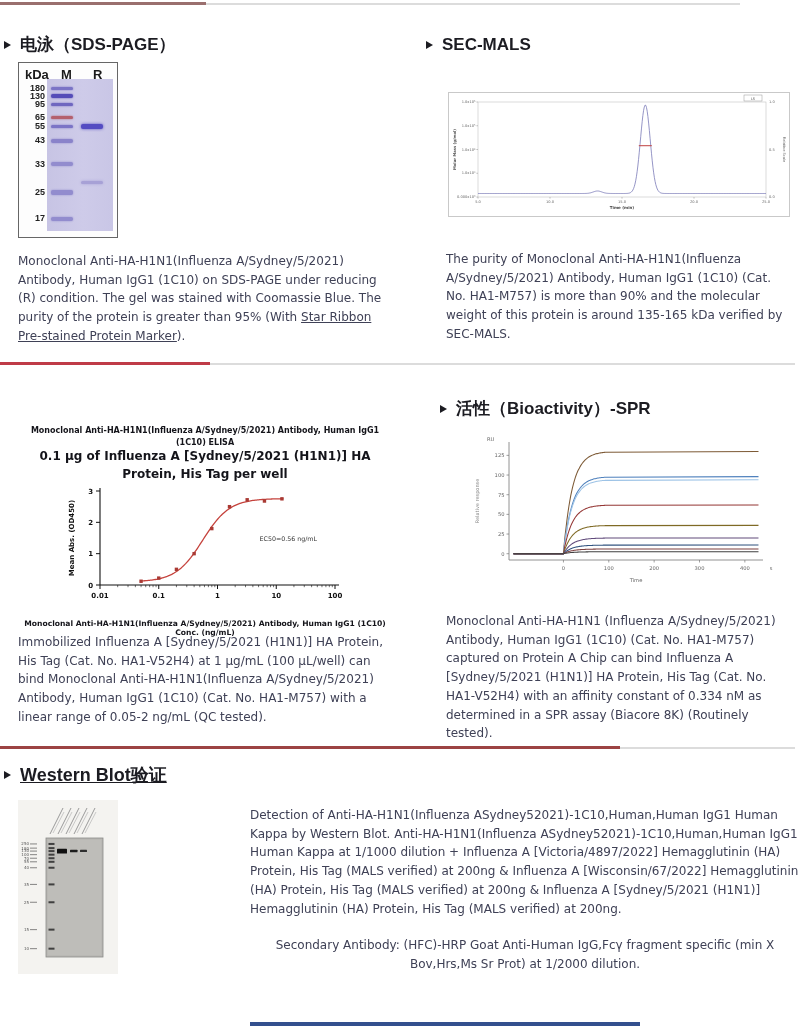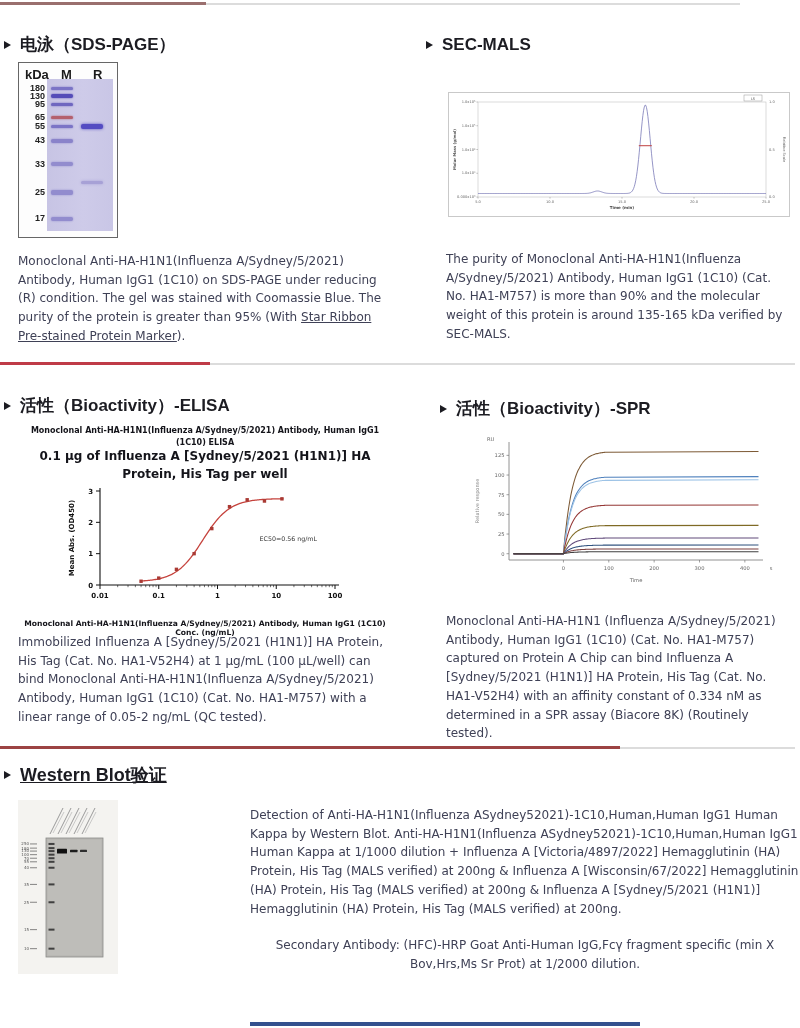--- a/index.html
+++ b/index.html
@@ -119,24 +119,20 @@
         <text x="335" y="57.5" font-size="3.6" fill="#666" text-anchor="middle" font-family="&quot;DejaVu Sans&quot;,sans-serif" transform="rotate(90 335 57.5)">Relative Scale</text>
         <path d="M30.00,101.50L30.72,101.50L31.44,101.50L32.16,101.50L32.88,101.50L33.60,101.50L34.32,101.50L35.04,101.50L35.76,101.50L36.48,101.50L37.20,101.50L37.92,101.50L38.64,101.50L39.36,101.50L40.08,101.50L40.80,101.50L41.52,101.50L42.24,101.50L42.96,101.50L43.68,101.50L44.40,101.50L45.12,101.50L45.84,101.50L46.56,101.50L47.28,101.50L48.00,101.50L48.72,101.50L49.44,101.50L50.16,101.50L50.88,101.50L51.60,101.50L52.32,101.50L53.04,101.50L53.76,101.50L54.48,101.50L55.20,101.50L55.92,101.50L56.64,101.50L57.36,101.50L58.08,101.50L58.80,101.50L59.52,101.50L60.24,101.50L60.96,101.50L61.68,101.50L62.40,101.50L63.12,101.50L63.84,101.50L64.56,101.50L65.28,101.50L66.00,101.50L66.72,101.50L67.44,101.50L68.16,101.50L68.88,101.50L69.60,101.50L70.32,101.50L71.04,101.50L71.76,101.50L72.48,101.50L73.20,101.50L73.92,101.50L74.64,101.50L75.36,101.50L76.08,101.50L76.80,101.50L77.52,101.50L78.24,101.50L78.96,101.50L79.68,101.50L80.40,101.50L81.12,101.50L81.84,101.50L82.56,101.50L83.28,101.50L84.00,101.50L84.72,101.50L85.44,101.50L86.16,101.50L86.88,101.50L87.60,101.50L88.32,101.50L89.04,101.50L89.76,101.50L90.48,101.50L91.20,101.50L91.92,101.50L92.64,101.50L93.36,101.50L94.08,101.50L94.80,101.50L95.52,101.50L96.24,101.50L96.96,101.50L97.68,101.50L98.40,101.50L99.12,101.50L99.84,101.50L100.56,101.50L101.28,101.50L102.00,101.50L102.72,101.50L103.44,101.50L104.16,101.50L104.88,101.50L105.60,101.50L106.32,101.50L107.04,101.50L107.76,101.50L108.48,101.50L109.20,101.50L109.92,101.50L110.64,101.50L111.36,101.50L112.08,101.50L112.80,101.50L113.52,101.50L114.24,101.50L114.96,101.50L115.68,101.50L116.40,101.50L117.12,101.50L117.84,101.50L118.56,101.50L119.28,101.50L120.00,101.50L120.72,101.50L121.44,101.50L122.16,101.50L122.88,101.50L123.60,101.50L124.32,101.50L125.04,101.50L125.76,101.50L126.48,101.50L127.20,101.50L127.92,101.50L128.64,101.50L129.36,101.50L130.08,101.50L130.80,101.50L131.52,101.50L132.24,101.50L132.96,101.50L133.68,101.50L134.40,101.49L135.12,101.49L135.84,101.48L136.56,101.47L137.28,101.45L138.00,101.43L138.72,101.39L139.44,101.34L140.16,101.26L140.88,101.16L141.60,101.03L142.32,100.88L143.04,100.69L143.76,100.47L144.48,100.23L145.20,99.98L145.92,99.73L146.64,99.50L147.36,99.29L148.08,99.14L148.80,99.03L149.52,99.00L150.24,99.03L150.96,99.14L151.68,99.29L152.40,99.50L153.12,99.73L153.84,99.98L154.56,100.23L155.28,100.47L156.00,100.69L156.72,100.88L157.44,101.03L158.16,101.16L158.88,101.26L159.60,101.34L160.32,101.39L161.04,101.43L161.76,101.45L162.48,101.47L163.20,101.48L163.92,101.49L164.64,101.49L165.36,101.50L166.08,101.50L166.80,101.50L167.52,101.50L168.24,101.50L168.96,101.50L169.68,101.50L170.40,101.50L171.12,101.50L171.84,101.50L172.56,101.50L173.28,101.50L174.00,101.50L174.72,101.50L175.44,101.50L176.16,101.49L176.88,101.49L177.60,101.47L178.32,101.45L179.04,101.42L179.76,101.36L180.48,101.26L181.20,101.11L181.92,100.87L182.64,100.52L183.36,99.99L184.08,99.22L184.80,98.15L185.52,96.67L186.24,94.69L186.96,92.10L187.68,88.80L188.40,84.72L189.12,79.79L189.84,74.02L190.56,67.46L191.28,60.23L192.00,52.55L192.72,44.67L193.44,36.93L194.16,29.72L194.88,23.40L195.60,18.34L196.32,14.86L197.04,13.15L197.76,13.34L198.48,15.42L199.20,19.24L199.92,24.57L200.64,31.10L201.36,38.45L202.08,46.24L202.80,54.11L203.52,61.72L204.24,68.83L204.96,75.24L205.68,80.84L206.40,85.60L207.12,89.52L207.84,92.67L208.56,95.13L209.28,97.00L210.00,98.39L210.72,99.40L211.44,100.11L212.16,100.60L212.88,100.93L213.60,101.15L214.32,101.29L215.04,101.37L215.76,101.43L216.48,101.46L217.20,101.48L217.92,101.49L218.64,101.49L219.36,101.50L220.08,101.50L220.80,101.50L221.52,101.50L222.24,101.50L222.96,101.50L223.68,101.50L224.40,101.50L225.12,101.50L225.84,101.50L226.56,101.50L227.28,101.50L228.00,101.50L228.72,101.50L229.44,101.50L230.16,101.50L230.88,101.50L231.60,101.50L232.32,101.50L233.04,101.50L233.76,101.50L234.48,101.50L235.20,101.50L235.92,101.50L236.64,101.50L237.36,101.50L238.08,101.50L238.80,101.50L239.52,101.50L240.24,101.50L240.96,101.50L241.68,101.50L242.40,101.50L243.12,101.50L243.84,101.50L244.56,101.50L245.28,101.50L246.00,101.50L246.72,101.50L247.44,101.50L248.16,101.50L248.88,101.50L249.60,101.50L250.32,101.50L251.04,101.50L251.76,101.50L252.48,101.50L253.20,101.50L253.92,101.50L254.64,101.50L255.36,101.50L256.08,101.50L256.80,101.50L257.52,101.50L258.24,101.50L258.96,101.50L259.68,101.50L260.40,101.50L261.12,101.50L261.84,101.50L262.56,101.50L263.28,101.50L264.00,101.50L264.72,101.50L265.44,101.50L266.16,101.50L266.88,101.50L267.60,101.50L268.32,101.50L269.04,101.50L269.76,101.50L270.48,101.50L271.20,101.50L271.92,101.50L272.64,101.50L273.36,101.50L274.08,101.50L274.80,101.50L275.52,101.50L276.24,101.50L276.96,101.50L277.68,101.50L278.40,101.50L279.12,101.50L279.84,101.50L280.56,101.50L281.28,101.50L282.00,101.50L282.72,101.50L283.44,101.50L284.16,101.50L284.88,101.50L285.60,101.50L286.32,101.50L287.04,101.50L287.76,101.50L288.48,101.50L289.20,101.50L289.92,101.50L290.64,101.50L291.36,101.50L292.08,101.50L292.80,101.50L293.52,101.50L294.24,101.50L294.96,101.50L295.68,101.50L296.40,101.50L297.12,101.50L297.84,101.50L298.56,101.50L299.28,101.50L300.00,101.50L300.72,101.50L301.44,101.50L302.16,101.50L302.88,101.50L303.60,101.50L304.32,101.50L305.04,101.50L305.76,101.50L306.48,101.50L307.20,101.50L307.92,101.50L308.64,101.50L309.36,101.50L310.08,101.50L310.80,101.50L311.52,101.50L312.24,101.50L312.96,101.50L313.68,101.50L314.40,101.50L315.12,101.50L315.84,101.50L316.56,101.50L317.28,101.50L318.00,101.50" fill="none" stroke="#7a7ab8" stroke-width="0.8"></path>
         <line x1="190.82800000000003" y1="53.71" x2="203.82800000000003" y2="53.71" stroke="#c04040" stroke-width="1"></line>
         <rect x="296" y="3" width="18" height="6" fill="#fff" stroke="#999" stroke-width="0.5"></rect>
         <text x="305" y="7.6" font-size="3.5" fill="#555" text-anchor="middle" font-family="&quot;DejaVu Sans&quot;,sans-serif">LS</text>
       </svg>
   </div>
 
   <div class="cap" style="left:446px;top:250px;width:348px;">The purity of Monoclonal Anti-HA-H1N1(Influenza A/Sydney/5/2021) Antibody, Human IgG1 (1C10) (Cat. No. HA1-M757) is more than 90% and the molecular weight of this protein is around 135-165 kDa verified by SEC-MALS.</div>
 
-  <div class="h" style="left:4px;top:394px;">
-    <span class="tri"></span>
-    <span>活性（Bioactivity）-ELISA</span>
-  </div>
 
   <div class="chart" style="left:20px;top:425px;width:370px;">
     <div class="c-title">Monoclonal Anti-HA-H1N1(Influenza A/Sydney/5/2021) Antibody, Human IgG1 (1C10) ELISA</div>
     <div class="c-title" style="font-size:12px;">0.1 μg of Influenza A [Sydney/5/2021 (H1N1)] HA Protein, His Tag per well</div>
     <svg id="elisa-svg" width="370" height="135">
         <line x1="80" y1="5" x2="80" y2="102" stroke="#111" stroke-width="1.1"></line>
         <line x1="80" y1="102" x2="319" y2="102" stroke="#111" stroke-width="1.1"></line>
         <line x1="76" y1="102" x2="80" y2="102" stroke="#111" stroke-width="1"></line>
         <text x="73" y="104.5" font-size="7" fill="#111" text-anchor="end" font-family="&quot;DejaVu Sans&quot;,sans-serif" font-weight="bold">0</text>
         <line x1="76" y1="70.66666666666667" x2="80" y2="70.66666666666667" stroke="#111" stroke-width="1"></line>

